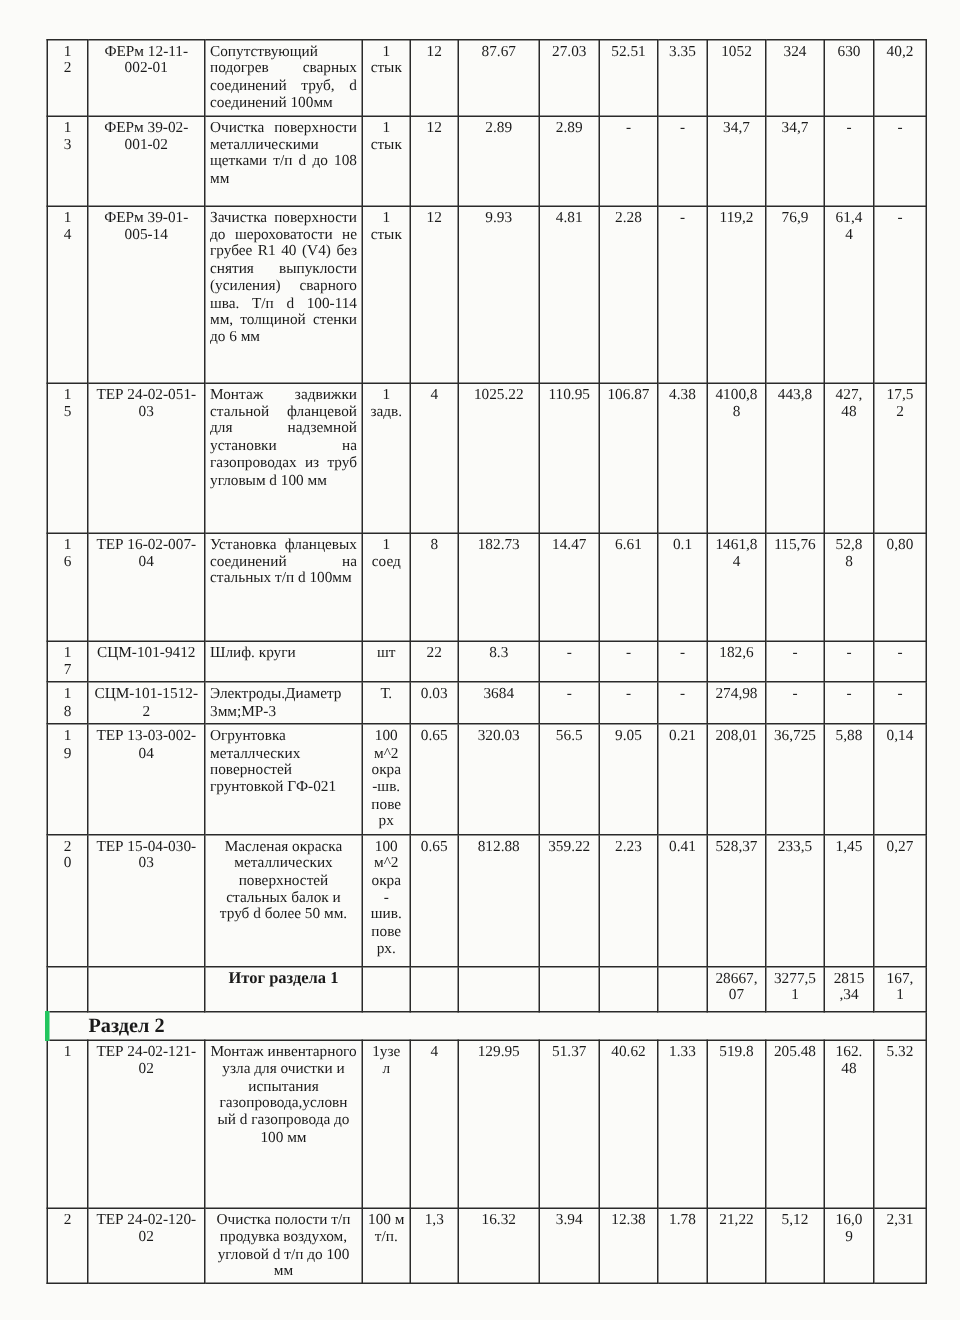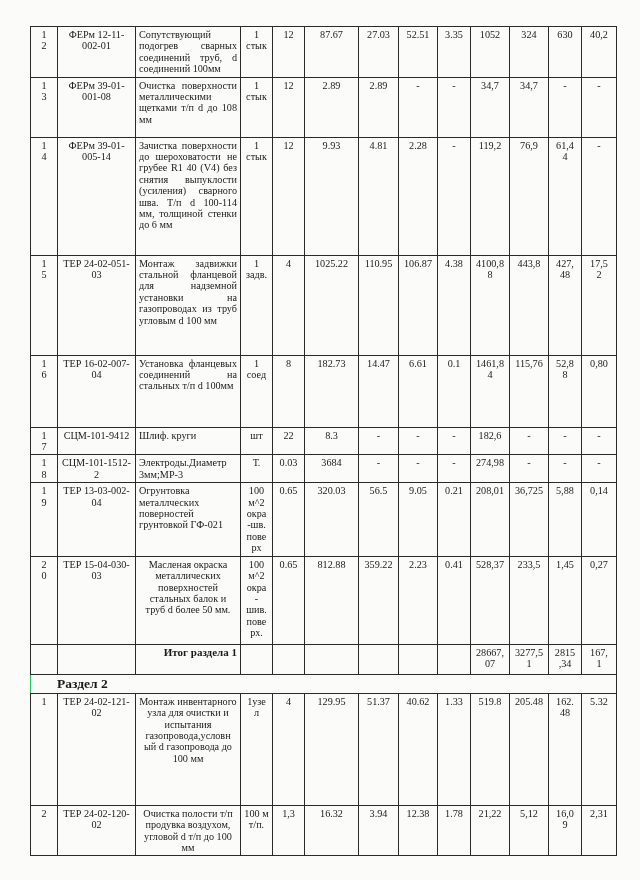--- a/index.html
+++ b/index.html
@@ -7,22 +7,22 @@
          font-family:"Liberation Serif", serif; color:#1a1a1a; }
   .page { position:absolute; left:30px; top:26px; width:586px; }
   table { border-collapse:collapse; width:586px; table-layout:fixed; }
   td { border:1px solid #2a2a2a; font-size:10.2px; line-height:11.4px;
        vertical-align:top; padding:2px 3px; word-wrap:break-word; }
   td.c { text-align:center; }
   td.name { text-align:justify; }
   td.name.center { text-align:center; }
   td.num { text-align:center; }
   td.idx { text-align:center; padding:2px 1px; }
-  .total-label { font-weight:bold; text-align:right; font-size:11px; }
-  .section td { border-left:1px solid #22c55e; border-right:1px solid #2a2a2a; font-weight:bold; font-size:13.5px;
+  .total-label { font-weight:bold; text-align:center; font-size:11px; }
+  .section td { border-left:3px solid #22c55e; border-right:1px solid #2a2a2a; font-weight:bold; font-size:13.5px;
                 padding:1px 0 1px 26px; line-height:16px; }
 </style>
 </head>
 <body>
 
 <div class="page">
   <table>
     <colgroup>
       <col style="width:27px">
         <col style="width:78px">
@@ -51,21 +51,21 @@
           <td class="num" style="white-space:pre-line">52.51</td>
           <td class="num" style="white-space:pre-line">3.35</td>
           <td class="num" style="white-space:pre-line">1052</td>
           <td class="num" style="white-space:pre-line">324</td>
           <td class="num" style="white-space:pre-line">630</td>
           <td class="num" style="white-space:pre-line">40,2</td>
         </tr>
         <tr style="height: 60px;">
           <td class="idx" style="white-space:pre-line">1
 3</td>
-          <td class="c">ФЕРм 39-01-001-08</td>
+          <td class="c">ФЕРм 39-02-001-02</td>
           <td class="name">Очистка поверхности металлическими щетками т/п d до 108 мм</td>
           <td class="c">1 стык</td>
           <td class="c">12</td>
           <td class="num" style="white-space:pre-line">2.89</td>
           <td class="num" style="white-space:pre-line">2.89</td>
           <td class="num" style="white-space:pre-line">-</td>
           <td class="num" style="white-space:pre-line">-</td>
           <td class="num" style="white-space:pre-line">34,7</td>
           <td class="num" style="white-space:pre-line">34,7</td>
           <td class="num" style="white-space:pre-line">-</td>

